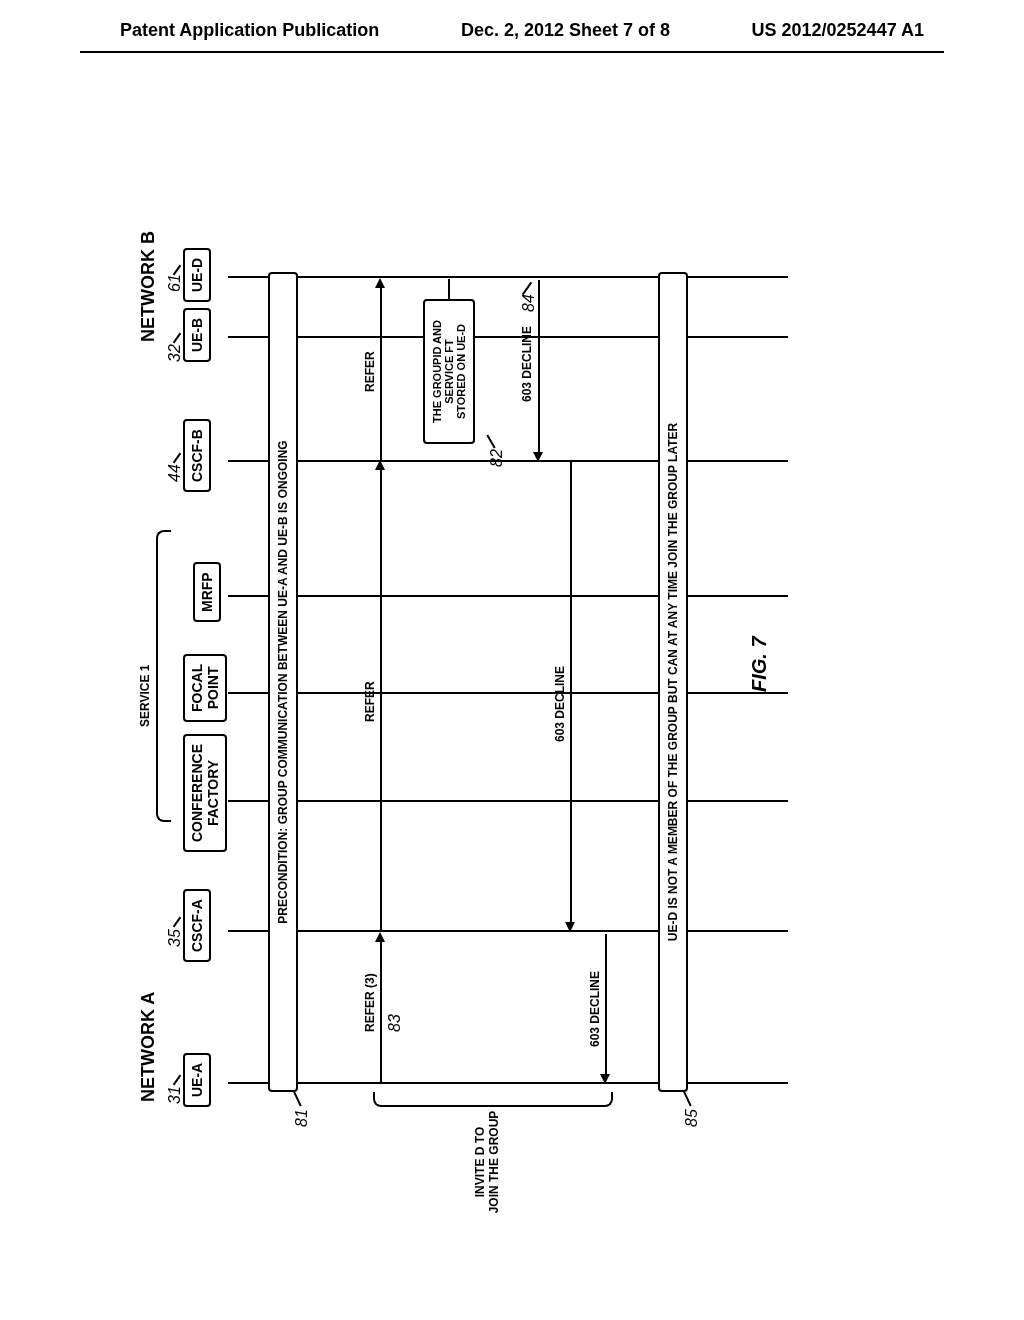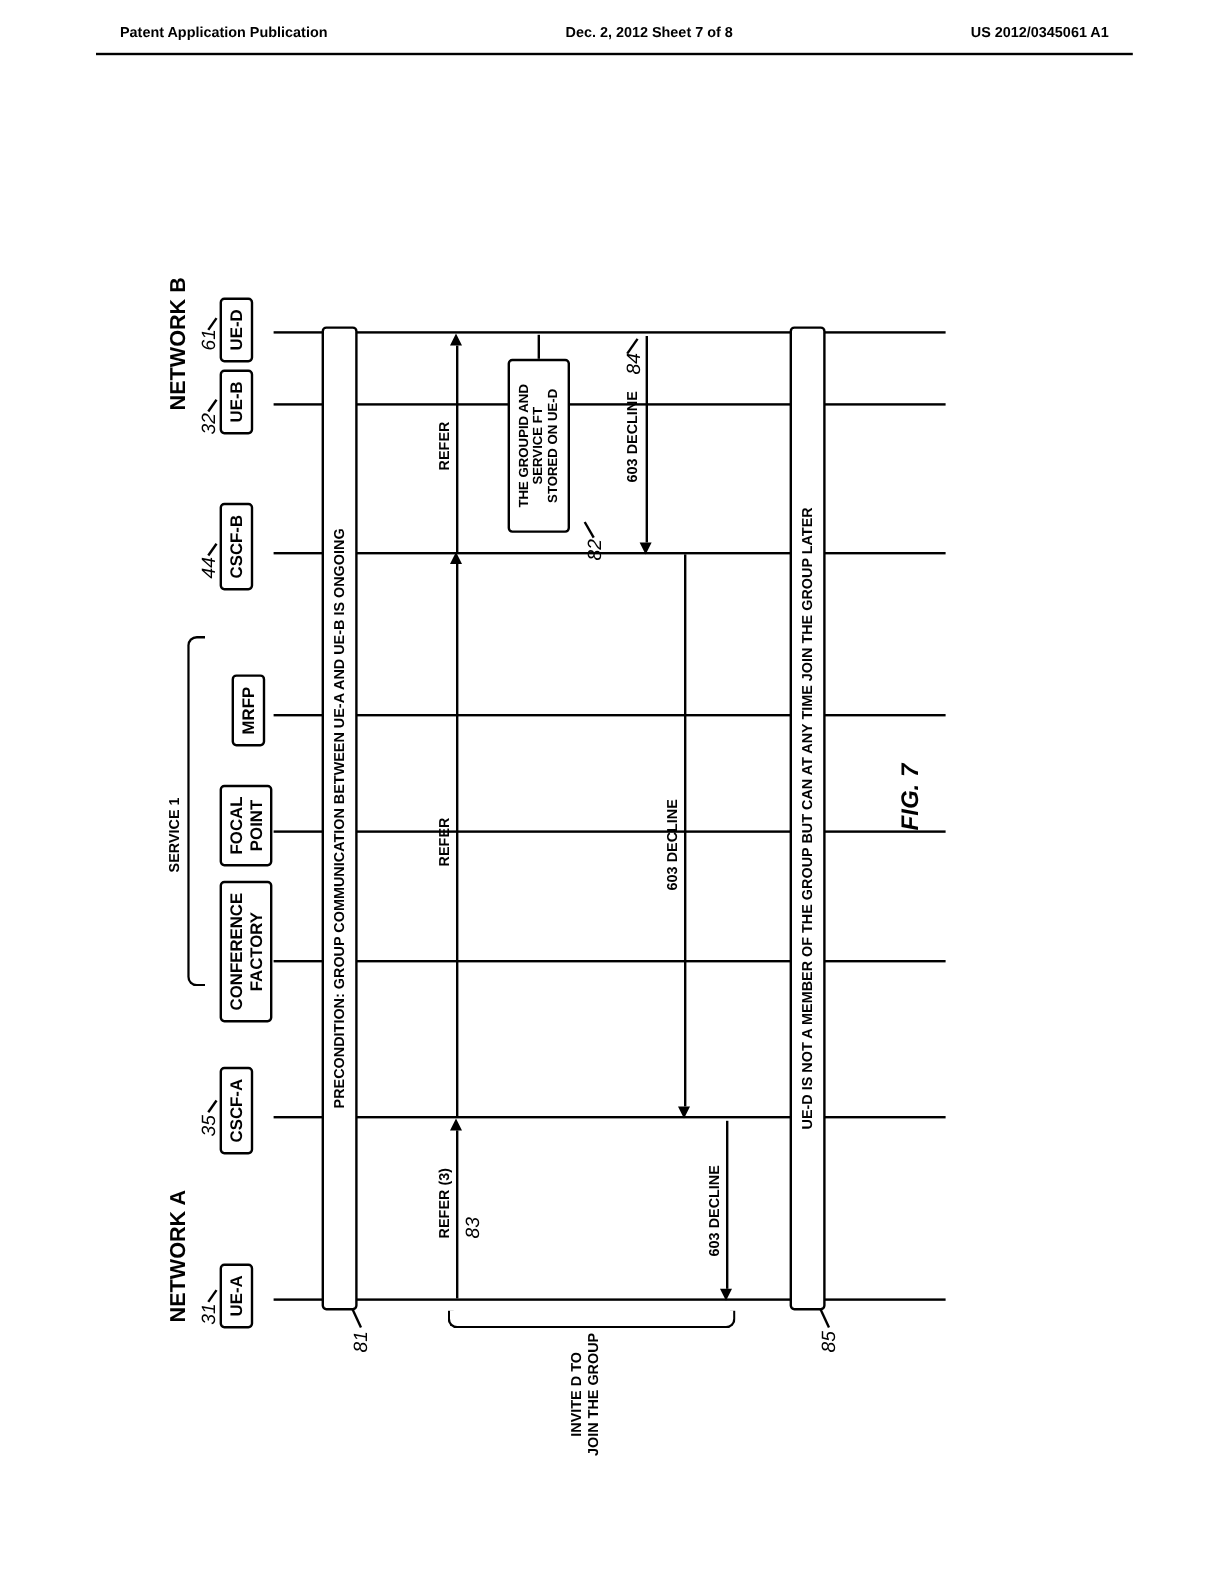--- a/index.html
+++ b/index.html
@@ -8,21 +8,22 @@
       background: #fff;
       width: 1024px;
       height: 1320px;
       position: relative;
     }
     .page-header {
       display: flex;
       justify-content: space-between;
       padding: 20px 100px 10px;
       font-weight: bold;
-      font-size: 12px;
+      font-size: 18px;
+      margin-left: 20px;
     }
     .header-line {
       border-bottom: 2px solid #000;
       margin: 0 80px;
     }
     .diagram-container {
       position: absolute;
       top: 150px;
       left: 50px;
       width: 924px;
@@ -128,21 +129,21 @@
       position: absolute;
       background: #000;
     }
   </style>
 </head>
 <body>
 
 <div class="page-header">
   <span>Patent Application Publication</span>
   <span>Dec. 2, 2012  Sheet 7 of 8</span>
-  <span>US 2012/0345061 A1</span>
+  <span>US 2012/0252447 A1</span>
 </div>
 <div class="header-line"></div>
 
 <div class="diagram-container">
   <div class="diagram">
 
     <div class="network-label" style="left:60px;">NETWORK A</div>
     <div class="network-label" style="left:820px;">NETWORK B</div>
 
     <div class="ref-label" style="top:28px;left:58px;">31</div>

